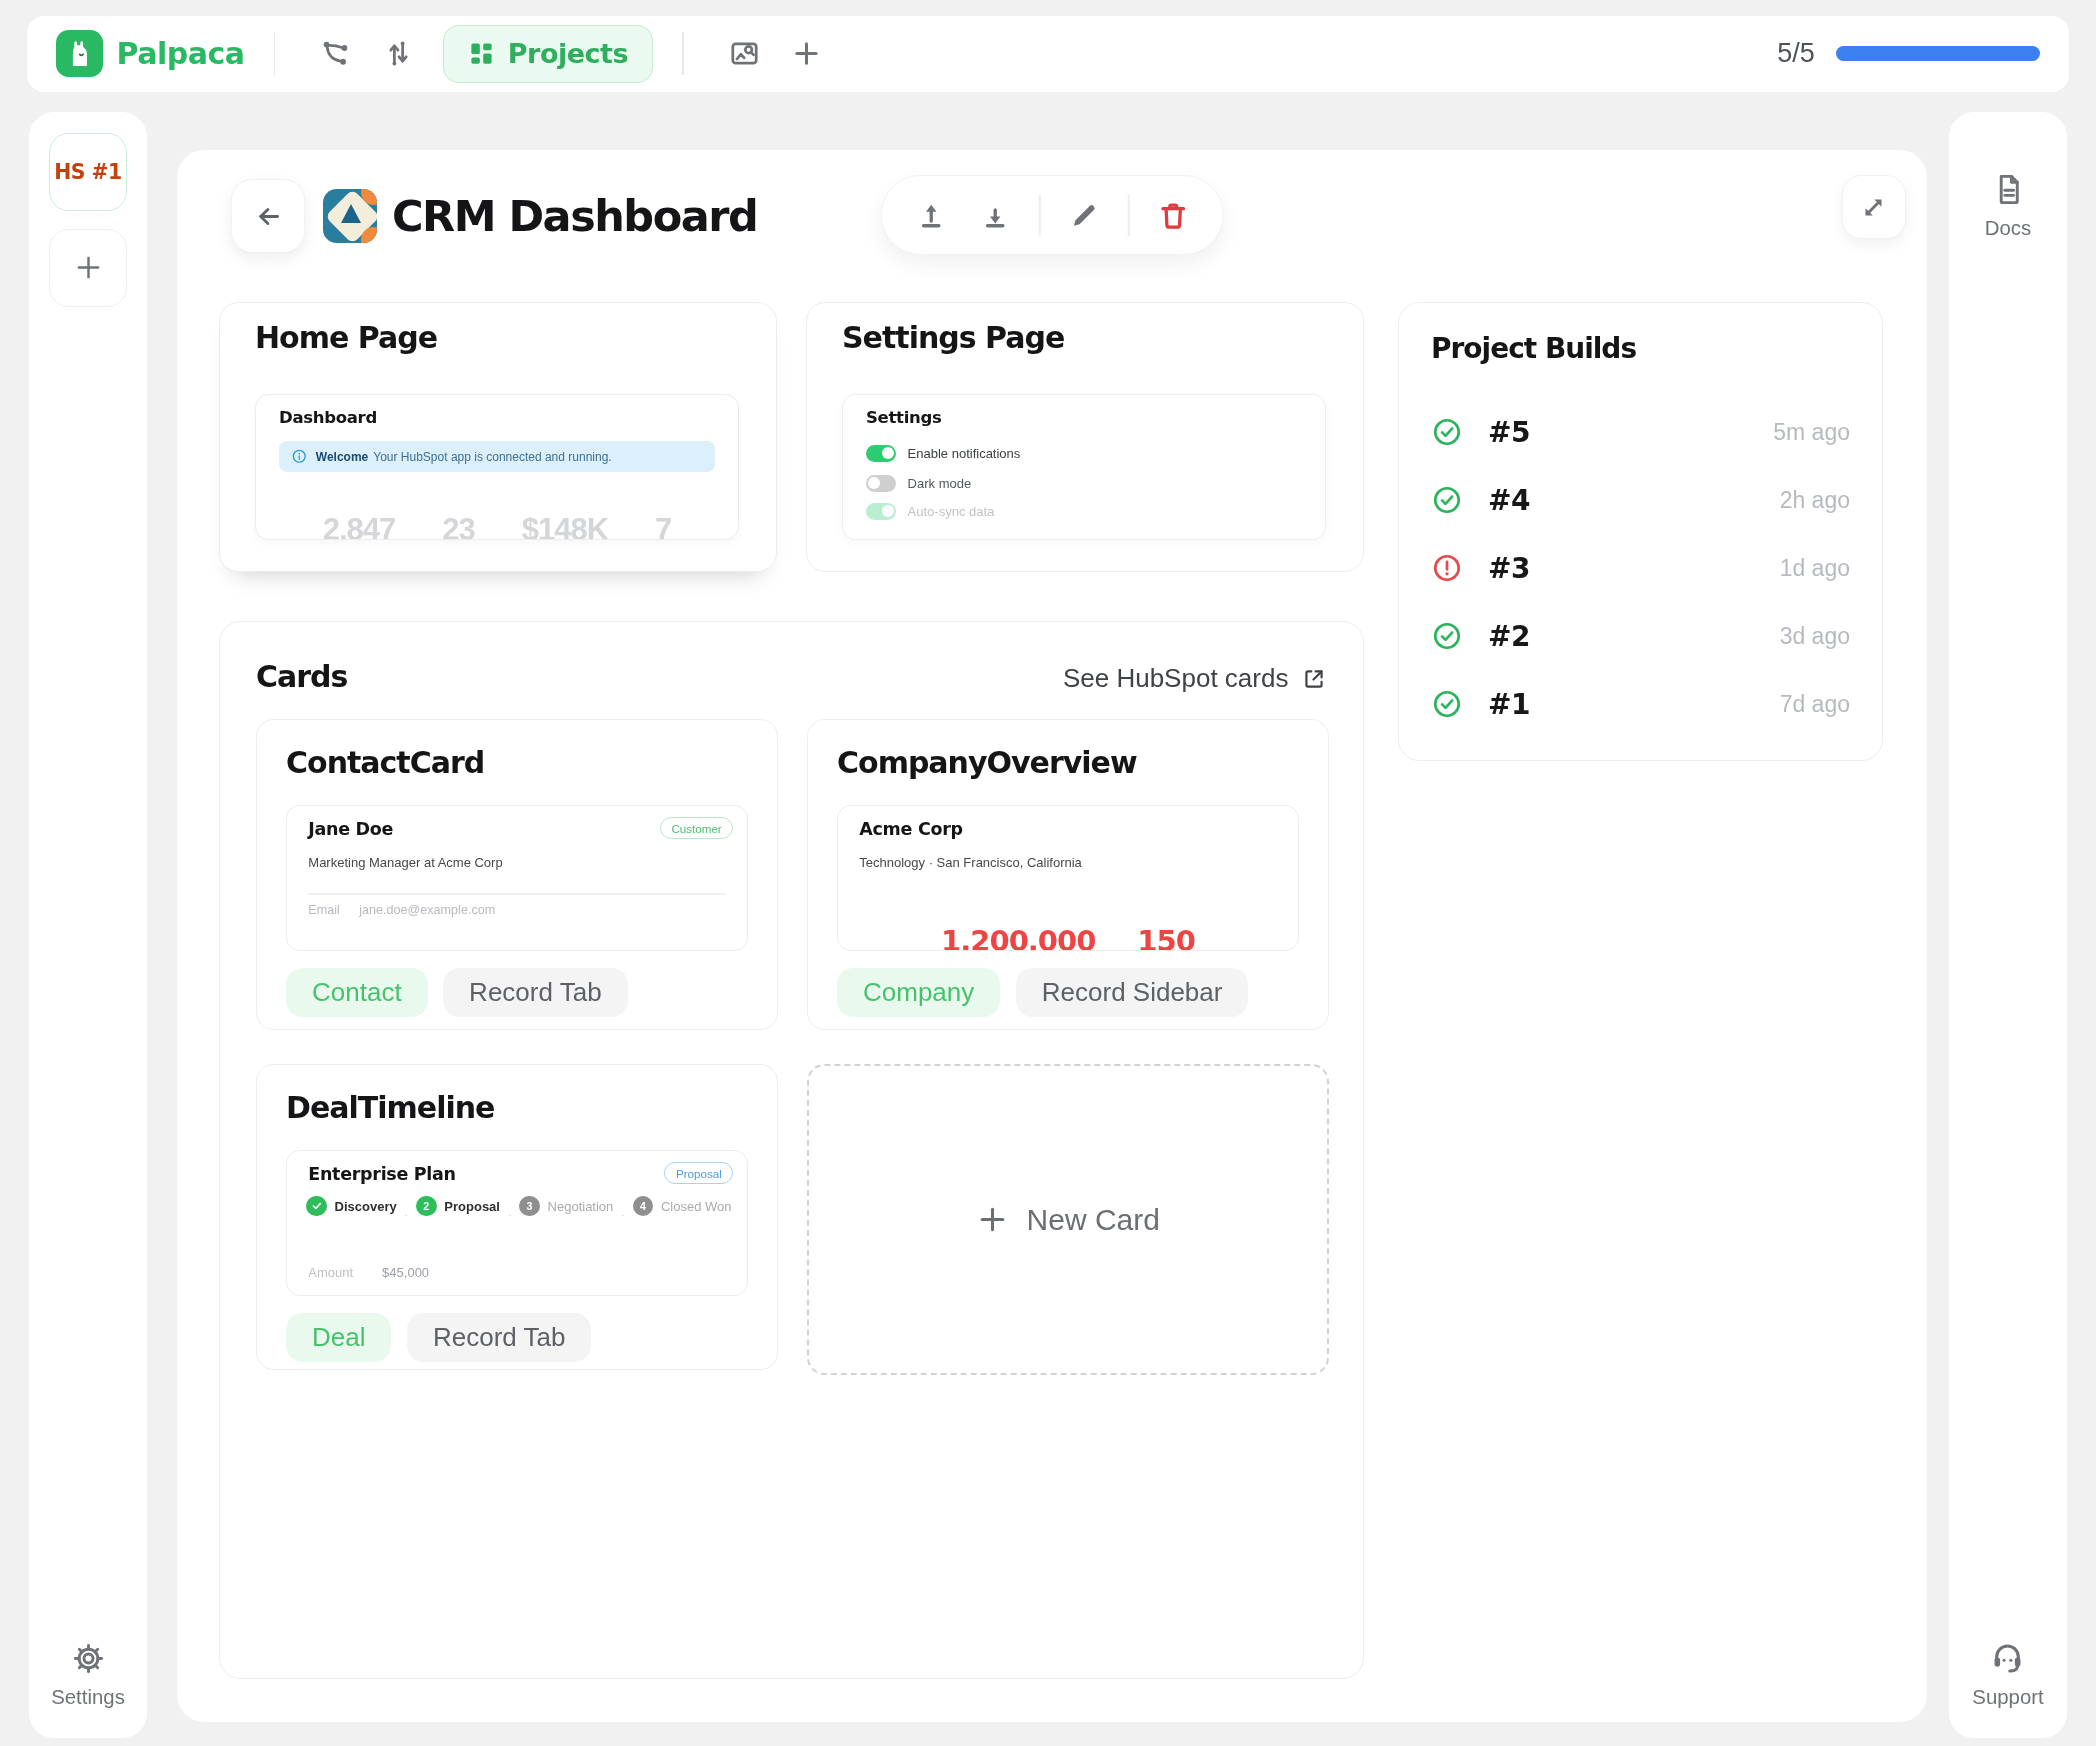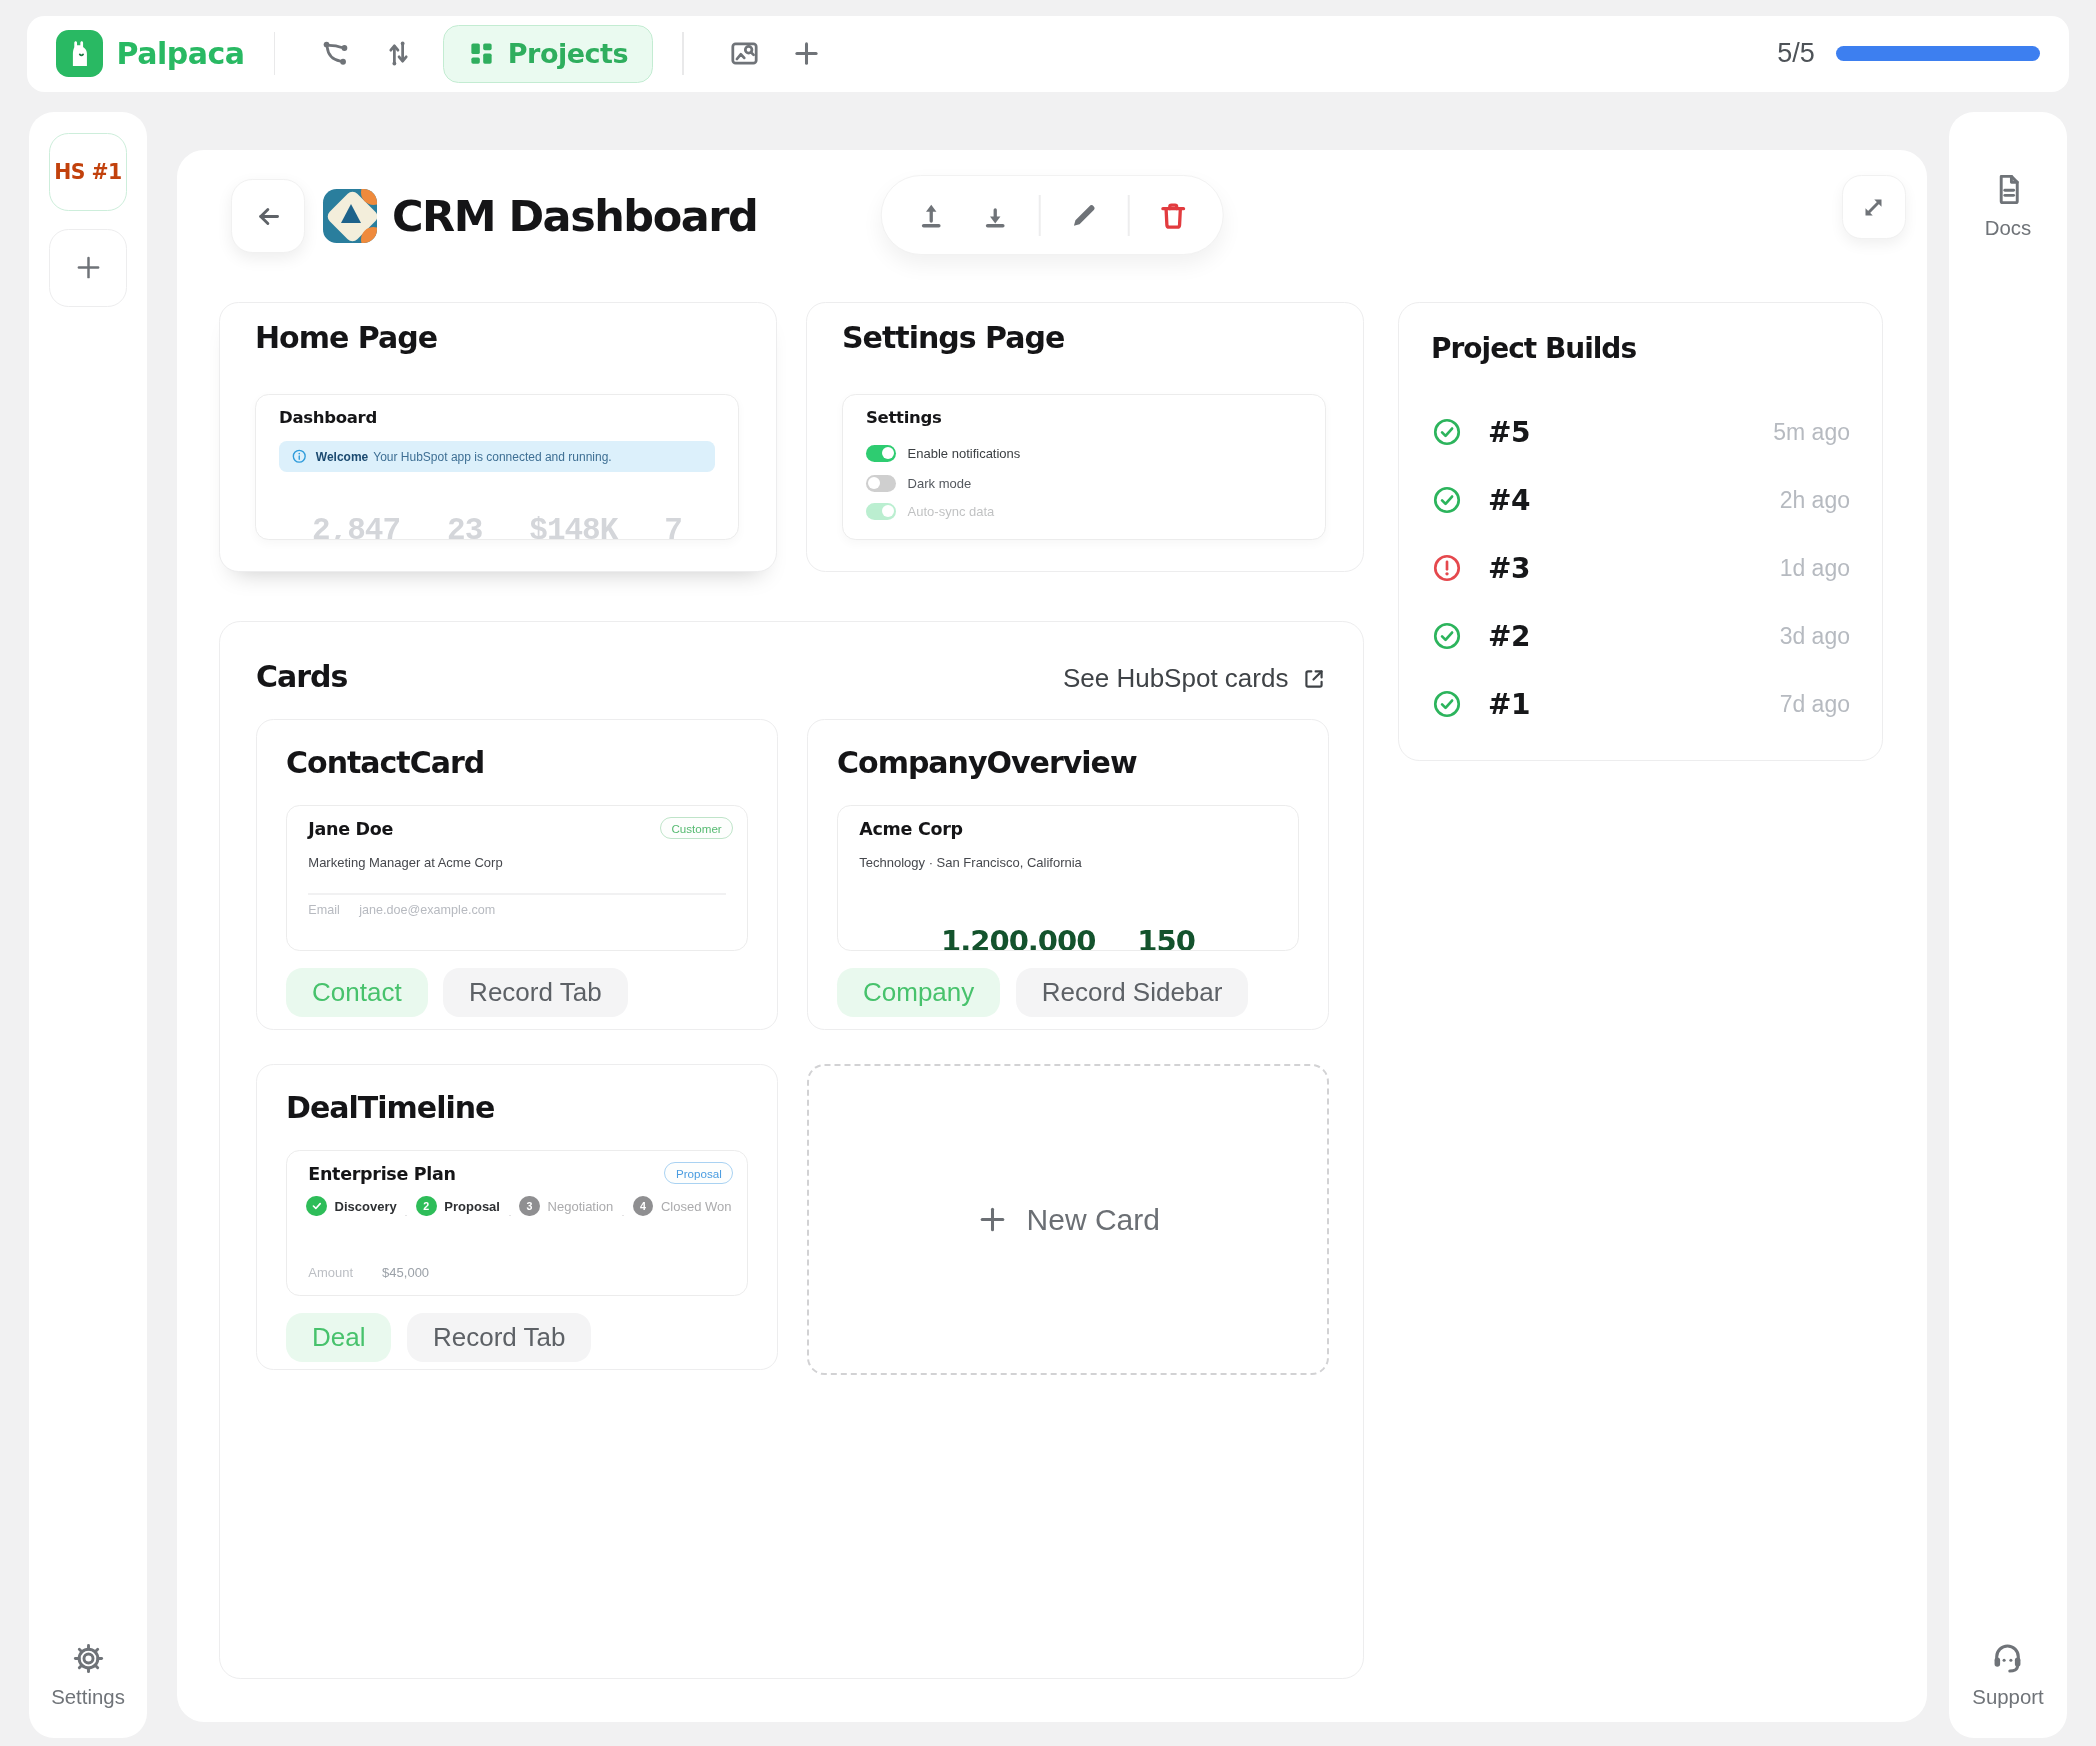--- a/index.html
+++ b/index.html
@@ -42,21 +42,21 @@
 
   
   .page-card{position:absolute;background:#fff;border:1.9px solid #ededee;border-radius:19.4px;box-sizing:border-box;}
   #home-card{left:42px;top:152px;width:558px;height:270px;box-shadow:0 15.5px 25px -15.5px rgba(0,0,0,.22);}
   #settings-card{left:629px;top:152px;width:558px;height:270px;}
   .page-card .pc-title{position:absolute;left:35px;top:17px;font-size:30px;}
   .preview{position:absolute;left:35px;top:91px;width:484px;height:146px;border:1.9px solid #ececec;border-radius:13.6px;overflow:hidden;background:#fff;box-sizing:border-box;box-shadow:0 3.9px 9.7px rgba(0,0,0,.03);}
   .pv-heading{position:absolute;left:23px;top:12.6px;font-size:16.5px;letter-spacing:-0.3px;}
   .info-banner{position:absolute;left:23px;right:23px;top:46px;height:31px;background:#dcf0fb;border-radius:7.8px;display:flex;align-items:center;padding:0 11.6px;gap:8.7px;font-size:12px;color:#3e6f94;box-sizing:border-box;}
   .info-banner b{color:#1b4a70;font-weight:700;margin-right:1.9px;}
-  .stats-row{position:absolute;left:0;right:0;bottom:-8.7px;display:flex;justify-content:center;gap:47px;font-family:Liberation Mono, monospace;font-weight:800;font-size:31px;color:#d4d6da;letter-spacing:-1px;}
+  .stats-row{position:absolute;left:0;right:0;bottom:-8.7px;display:flex;justify-content:center;gap:47px;font-family:Liberation Sans, sans-serif;font-weight:800;font-size:31px;color:#d4d6da;letter-spacing:-1px;}
   .toggle-row{position:absolute;left:23px;display:flex;align-items:center;gap:11.6px;font-size:13px;color:#3c4043;}
   .toggle{width:30px;height:16.5px;border-radius:8.7px;position:relative;flex:0 0 auto;}
   .toggle .knob{position:absolute;top:1.9px;width:12.6px;height:12.6px;border-radius:50%;background:#fff;}
   .toggle.on{background:#2ecc71;}.toggle.on .knob{right:1.9px;}
   .toggle.off{background:#cfcfcf;}.toggle.off .knob{left:1.9px;}
 
   
   #builds-card{position:absolute;left:1221px;top:152px;width:485px;height:459px;border:1.9px solid #ededee;border-radius:21.3px;background:#fff;box-sizing:border-box;}
   #builds-card .pc-title{position:absolute;left:32px;top:29px;font-size:28px;}
   .build-rows{position:absolute;left:32px;right:32px;top:95px;}
@@ -75,21 +75,21 @@
   #deal-mini{left:36px;top:442px;width:522px;height:306px;}
   .mini-title{position:absolute;left:29px;top:25px;font-size:30px;}
   .mini-preview{position:absolute;left:29px;right:29px;top:85px;height:146px;border:1.9px solid #ececec;border-radius:13.6px;background:#fff;overflow:hidden;box-sizing:border-box;}
   .pv-name{position:absolute;left:21.3px;top:12.6px;font-size:17.5px;letter-spacing:-0.3px;}
   .pv-badge{position:absolute;right:13.6px;top:10.7px;border-radius:969px;padding:3.9px 10.7px;font-size:11.6px;background:#fdfefd;}
   .pv-badge.green{border:1.5px solid #bfe4c9;color:#56ba71;}
   .pv-badge.blue{border:1.5px solid #a9d2f2;color:#4a9ce0;}
   .pv-sub{position:absolute;left:21.3px;top:49px;font-size:13px;color:#46484d;}
   .pv-line{position:absolute;left:21.3px;right:21.3px;top:87px;height:1.5px;background:#f1f1f2;}
   .pv-field{position:absolute;left:21.3px;top:97px;display:flex;gap:19.4px;font-size:12.6px;color:#b7bac0;}
-  .mini-stats{position:absolute;left:0;right:0;bottom:-7.8px;display:flex;justify-content:center;gap:42px;font-family:"DejaVu Sans",sans-serif;font-weight:800;font-size:29px;color:#14532d;letter-spacing:-1px;}
+  .mini-stats{position:absolute;left:0;right:0;bottom:-7.8px;display:flex;justify-content:center;gap:42px;font-family:"DejaVu Sans",sans-serif;font-weight:800;font-size:29px;color:#ef4444;letter-spacing:-1px;}
   .steps{position:absolute;left:19.4px;right:15.5px;top:45px;display:flex;align-items:flex-end;}
   .step{display:flex;align-items:center;gap:7.8px;flex:0 0 auto;}
   .step-dot{width:20.4px;height:20.4px;border-radius:50%;display:flex;align-items:center;justify-content:center;color:#fff;font-size:10.7px;font-weight:700;flex:0 0 auto;}
   .step-dot.done,.step-dot.active{background:#2ebd59;}
   .step-dot.pending{background:#8f8f91;}
   .step-label{font-size:13px;font-weight:600;color:#2e3033;}
   .step-label.pending{color:#ababad;font-weight:400;}
   .step-conn{flex:1 1 auto;height:1.5px;background:#e4e4e5;margin:0 8.7px;}
   .amount-row{position:absolute;left:21.3px;bottom:15.5px;display:flex;gap:29px;font-size:13px;}
   .amount-label{color:#bcbfc4;}

